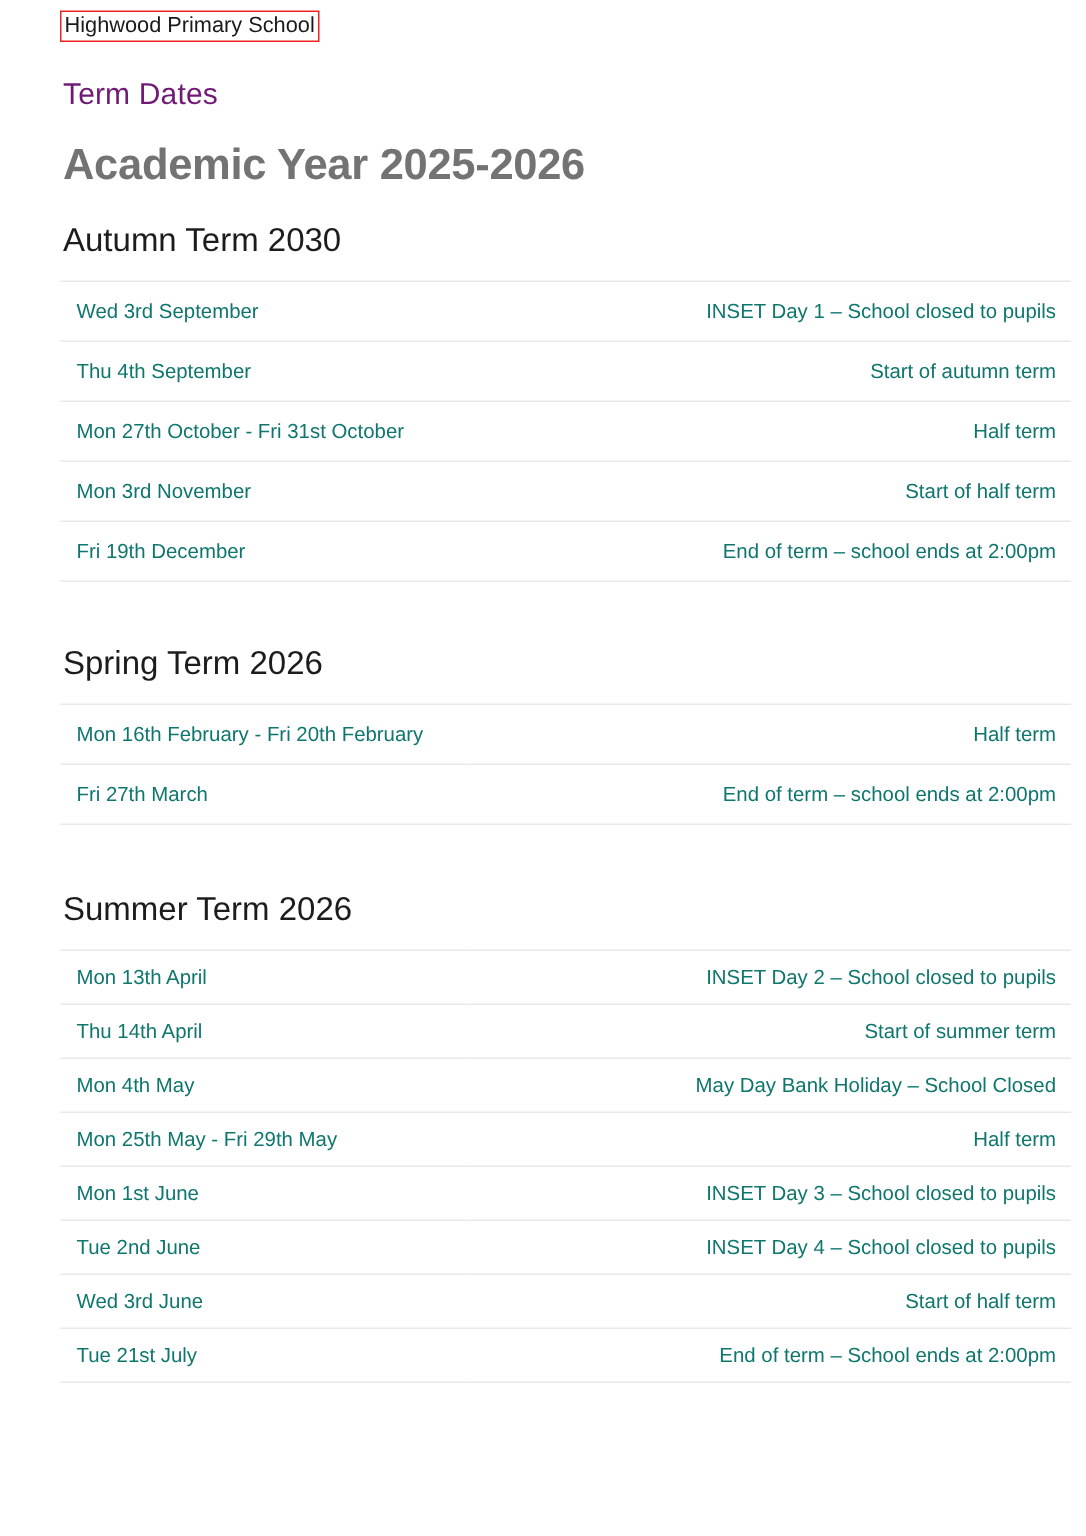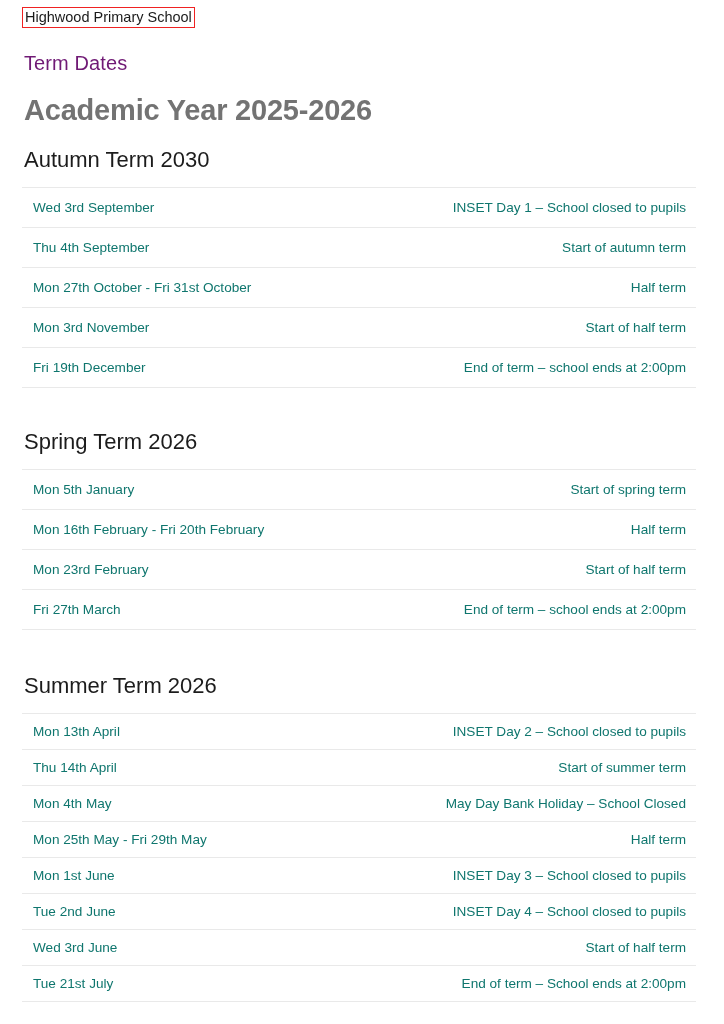--- a/index.html
+++ b/index.html
@@ -13,21 +13,21 @@
     font-family: "Liberation Sans", sans-serif;
     color: #222222;
     overflow: hidden;
   }
 
   .page {
     position: relative;
     width: 724px;
     height: 1024px;
     box-sizing: border-box;
-    padding: 0 22px;
+    padding: 0 40px;
   }
 
   
   .site-title-wrap {
     padding-top: 7px;
   }
   .site-title {
     display: inline-block;
     font-size: 14.5px;
     line-height: 17px;
@@ -134,30 +134,22 @@
         </tr>
       </tbody>
     </table>
   </section>
 
   <section class="term-block spring">
     <h3 class="term-title">Spring Term 2026</h3>
     <table class="term-table">
       <tbody>
         <tr>
-          <td class="col-date">Mon 5th January</td>
-          <td class="col-desc">Start of spring term</td>
-        </tr>
-        <tr>
           <td class="col-date">Mon 16th February - Fri 20th February</td>
           <td class="col-desc">Half term</td>
-        </tr>
-        <tr>
-          <td class="col-date">Mon 23rd February</td>
-          <td class="col-desc">Start of half term</td>
         </tr>
         <tr class="last-rule">
           <td class="col-date">Fri 27th March</td>
           <td class="col-desc">End of term – school ends at 2:00pm</td>
         </tr>
       </tbody>
     </table>
   </section>
 
   <section class="term-block summer">

